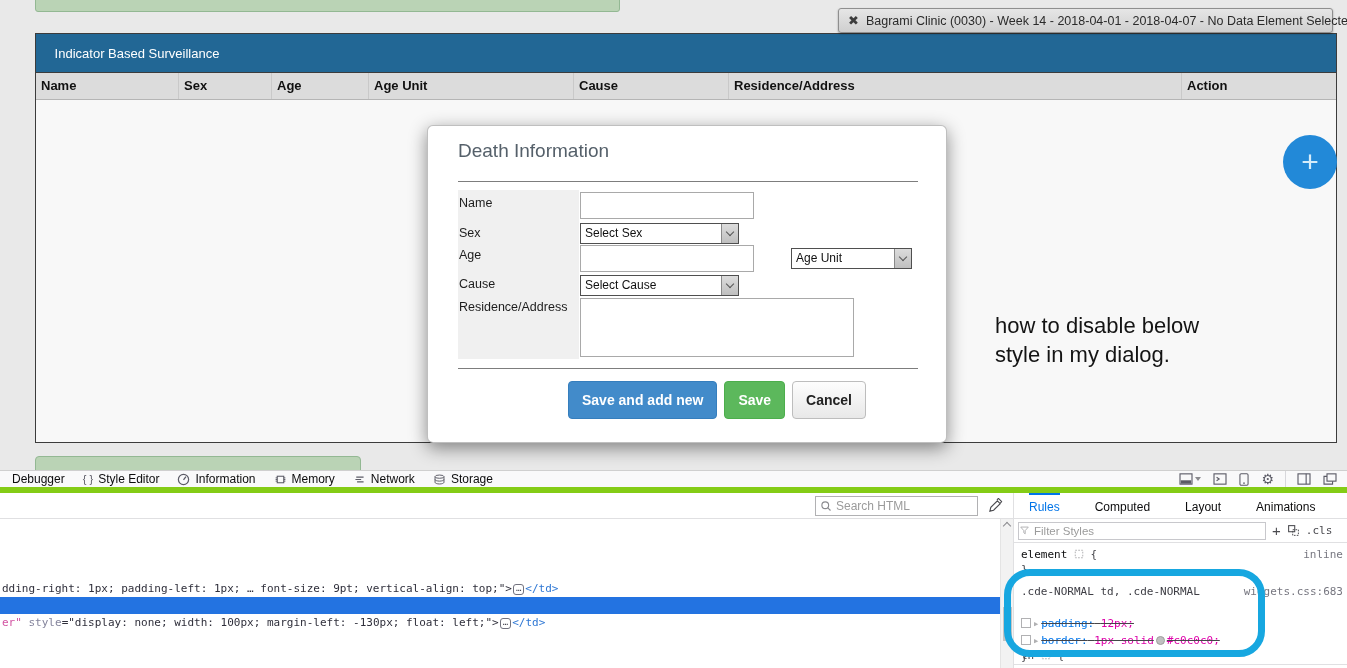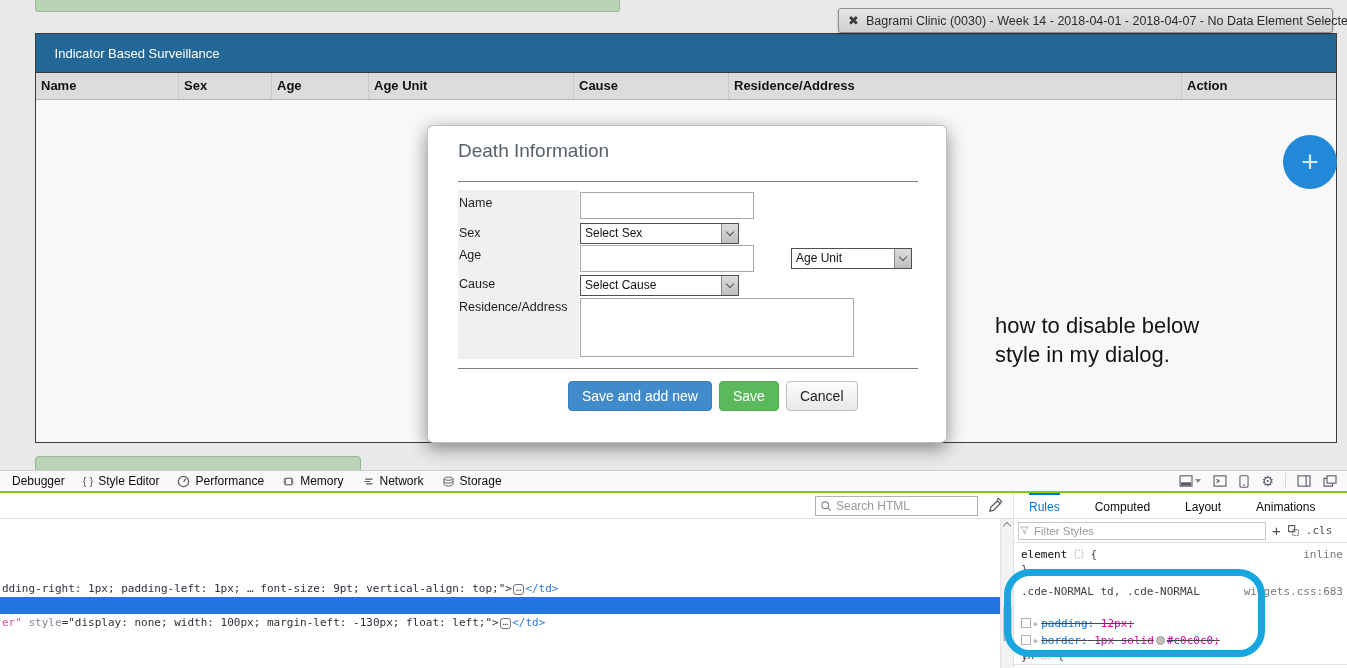--- a/index.html
+++ b/index.html
@@ -47,34 +47,34 @@
   .sel { position:absolute; left:152px; height:21px; width:159px; border:1px solid #4f4f4f;
     background:#fff; display:flex; align-items:stretch; cursor:pointer; }
   .sel-text { flex:1; font-size:12px; color:#111; padding:2px 0 0 4px; white-space:nowrap; overflow:hidden; }
   .sel-btn { width:17px; background:linear-gradient(#dcdcdc,#bfbfbf); border-left:1px solid #8a8a8a;
     display:flex; align-items:center; justify-content:center; }
   .chev { width:6px; height:6px; border-right:1.6px solid #555; border-bottom:1.6px solid #555;
     transform:rotate(45deg); margin-top:-3px; }
   .tarea { position:absolute; left:152px; top:172px; width:274px; height:59px; border:1px solid #a9a9a9;
     resize:none; font-size:12px; font-family:"Liberation Sans",sans-serif; }
   .btnrow { position:absolute; left:140px; top:255px; display:flex; gap:7px; }
-  .btn { height:30px; border-radius:4px; font-size:14px; padding:0 13px; cursor:pointer; border:1px solid transparent; }
+  .btn { height:38px; border-radius:4px; font-size:14px; padding:0 13px; cursor:pointer; border:1px solid transparent;font-weight:bold; }
   .btn.blue { background:#428bca; border-color:#357ebd; color:#fff; }
   .btn.green { background:#5cb85c; border-color:#4cae4c; color:#fff; }
   .btn.plain { background:linear-gradient(#fdfdfd,#e8e8e8); border-color:#bdbdbd; color:#222; }
 
   .note { position:absolute; left:995px; top:311px; font-size:22px; color:#141414; line-height:29px; z-index:6; }
 
   .green-bottom { position:absolute; left:35px; top:456px; width:326px; height:16px;
     background:#bad3b5; border:1px solid #93b893; border-radius:4px 4px 0 0; }
 
   
   .devtools { position:absolute; left:0; top:470px; width:1347px; height:198px; background:#fff;
     border-top:1px solid #cfcfcf; font-size:12px; color:#0c0c0d; }
-  .dt-toolbar { height:22px; background:#f9f9fa; border-bottom:2px solid #84cc16;
+  .dt-toolbar { height:22px; background:#f9f9fa; border-bottom:6px solid #84cc16;
     display:flex; align-items:center; padding-left:3px; }
   .dt-tab { display:flex; align-items:center; gap:5px; padding:0 9px; height:100%; cursor:pointer; white-space:nowrap; }
   .dt-right { margin-left:auto; display:flex; align-items:center; gap:4px; padding-right:6px; }
   .dt-ic { display:flex; align-items:center; padding:0 4px; cursor:pointer; }
   .vsep { width:1px; height:16px; background:#d7d7db; margin:0 3px; }
   .caret { width:0; height:0; border-left:3.5px solid transparent; border-right:3.5px solid transparent;
     border-top:4px solid #8a8a8e; margin-left:2px; }
   .gear { font-size:14px; color:#5b5b66; line-height:1; }
 
   .dt-searchrow { position:relative; height:26px; border-bottom:1px solid #e0e0e2; background:#fff; }
@@ -227,21 +227,21 @@
         <span style="color:#5b5b66; font-size:11px">{ }</span>
         <span>Style Editor</span>
       </div>
       <div class="dt-tab">
         <span>
             <svg width="13" height="13" viewBox="0 0 16 16">
               <circle cx="8" cy="8" r="6.3" fill="none" stroke="#5b5b66" stroke-width="1.5"></circle>
               <line x1="8" y1="8.5" x2="11" y2="4.5" stroke="#5b5b66" stroke-width="1.5"></line>
             </svg>
           </span>
-        <span>Performance</span>
+        <span>Information</span>
       </div>
       <div class="dt-tab">
         <span>
             <svg width="13" height="13" viewBox="0 0 16 16">
               <rect x="4" y="4" width="8" height="8" fill="none" stroke="#5b5b66" stroke-width="1.3"></rect>
               <path d="M2 6h2M2 8h2M2 10h2M12 6h2M12 8h2M12 10h2" stroke="#5b5b66" stroke-width="1.2"></path>
             </svg>
           </span>
         <span>Memory</span>
       </div>

